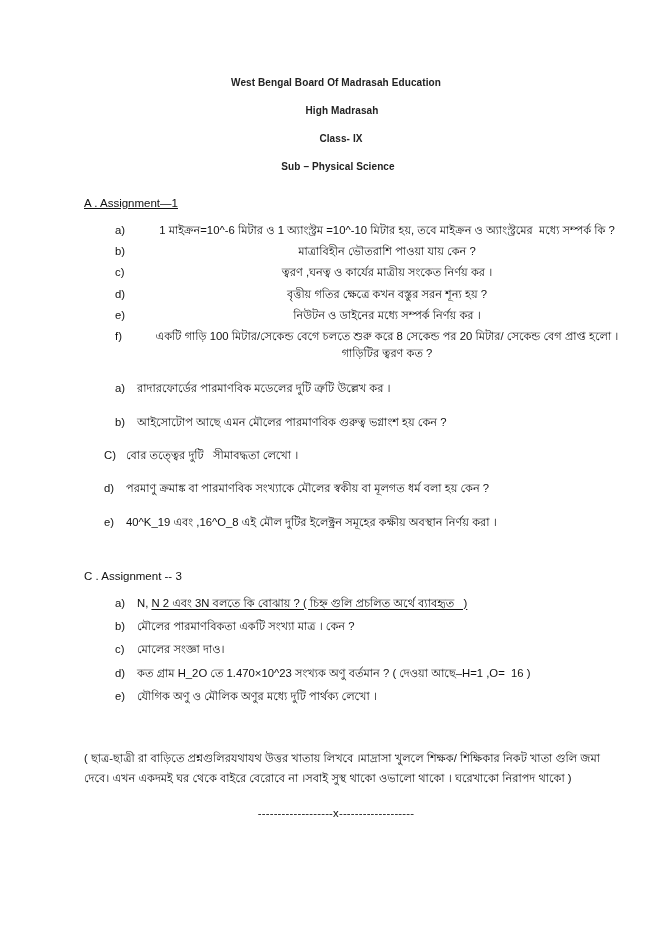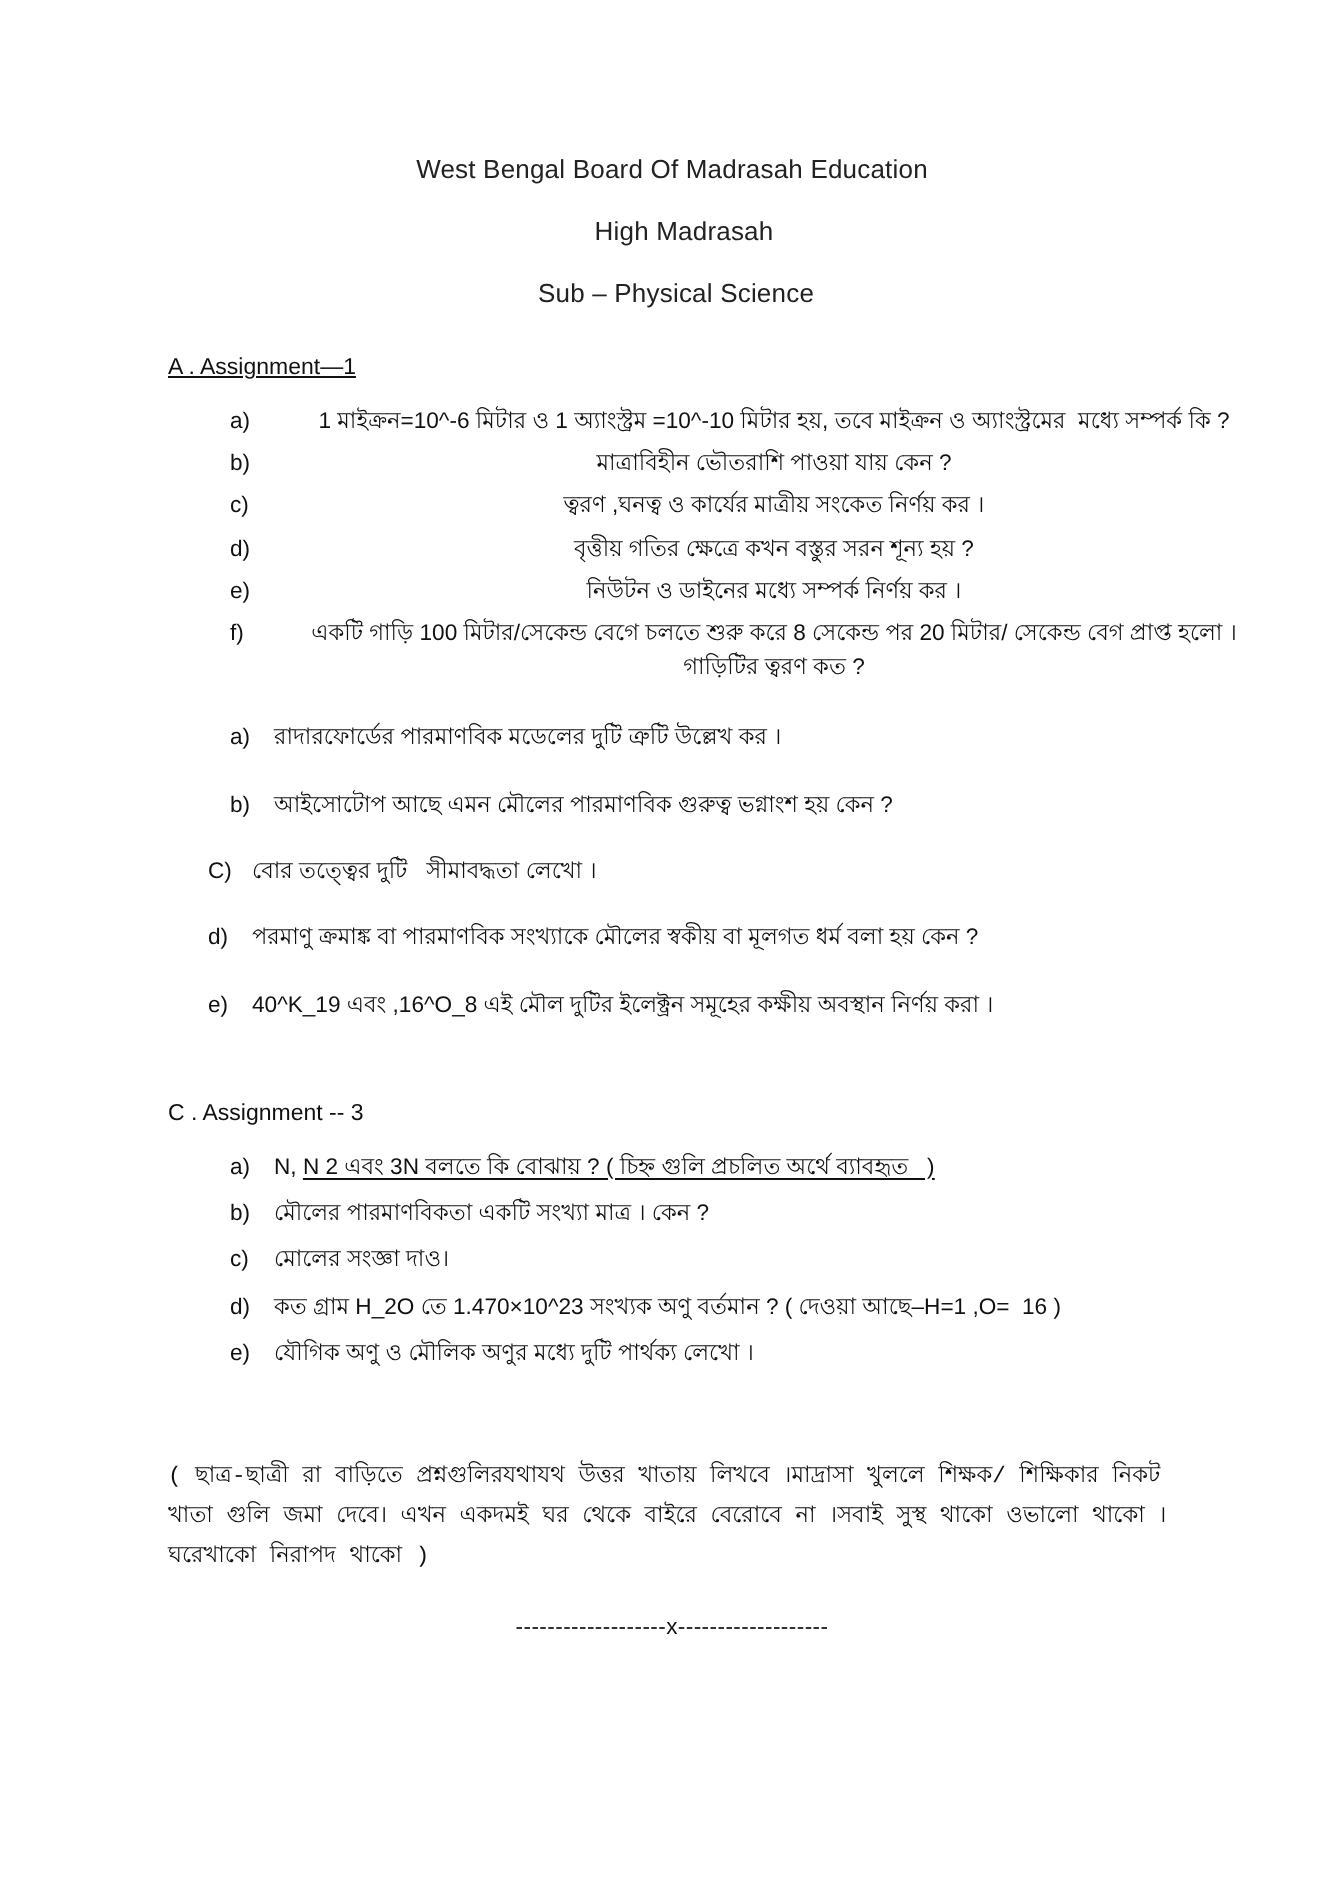--- a/index.html
+++ b/index.html
@@ -23,25 +23,26 @@
     padding: 0;
     box-sizing: border-box;
   }
 
   
   .header {
     padding-top: 78px;
     text-align: center;
   }
   .header-line {
-    font-size: 13px;
+    font-size: 10px;
     line-height: 1;
     color: #222;
     margin: 0;
     letter-spacing: 0.1px;
+    font-weight: bold;
   }
   .header-line.h-1 { margin-bottom: 18px; }
   .header-line.h-2 { margin-bottom: 18px; padding-left: 12px; text-align: center; }
   .header-line.h-3 { margin-bottom: 18px; padding-left: 6px; }
   .header-line.h-4 { margin-bottom: 18px; padding-left: 10px; }
   .header-line.h-5 { margin-bottom: 0; padding-left: 4px; }
 
   
   .section {
     margin: 0;
@@ -103,40 +104,40 @@
 
   
   .closing-note {
     padding-left: 84px;
     padding-right: 68px;
     padding-top: 38px;
     font-size: 11.3px;
     line-height: 1.75;
     color: #111;
     text-align: left;
-    font-family: Liberation Mono, monospace;
   }
 
   
   .footer-rule {
     padding-top: 18px;
     text-align: center;
     font-size: 11.3px;
     color: #111;
     letter-spacing: 0.2px;
   }
 </style>
 </head>
 <body>
 
 <div class="page">
 
   <div class="header">
     <div class="header-line h-1">West Bengal Board Of Madrasah Education</div>
     <div class="header-line h-2">High Madrasah</div>
+    <div class="header-line h-4">Class- IX</div>
     <div class="header-line h-5">Sub – Physical Science</div>
   </div>
 
   <div class="section" id="section-a">
     <div class="section-title">A . Assignment—1</div>
     <ul class="items">
       <li class="item">
         <span class="marker">a)</span>
         <span class="item-text">1 মাইক্রন=10^-6 মিটার ও 1 অ্যাংস্ট্রম =10^-10 মিটার হয়, তবে মাইক্রন ও অ্যাংস্ট্রমের  মধ্যে সম্পর্ক কি ?</span>
       </li>

